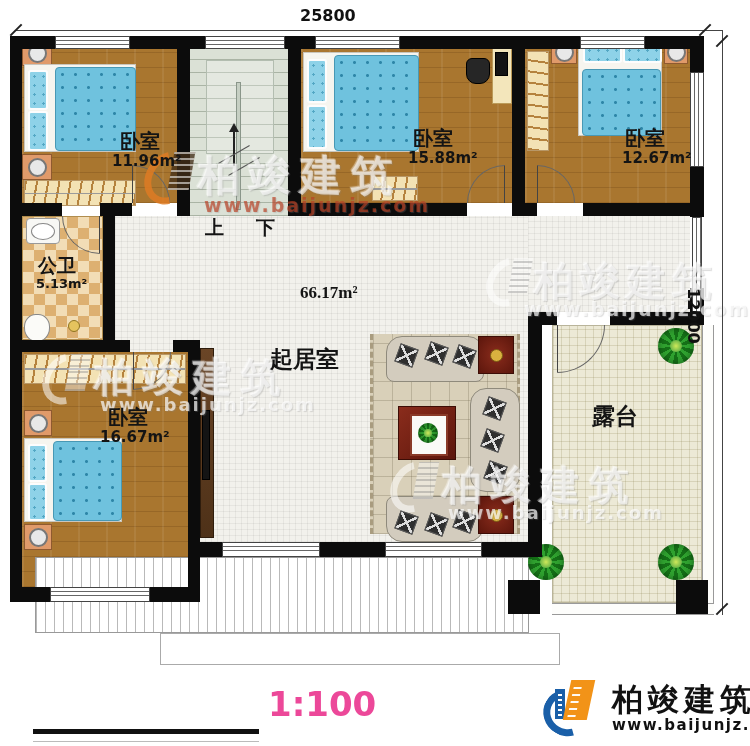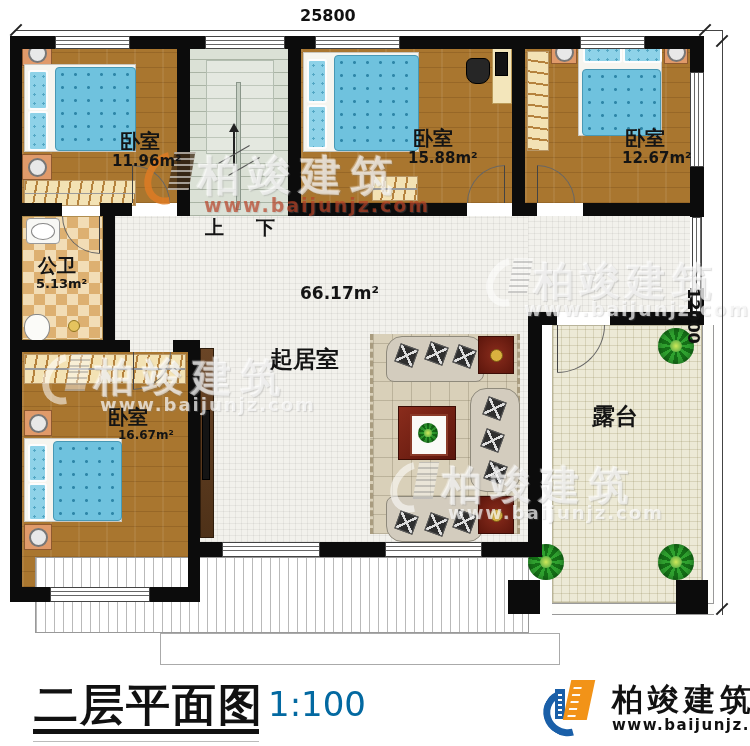--- a/index.html
+++ b/index.html
@@ -92,21 +92,21 @@
   .wm-bldg{position:absolute;right:0;top:2px;width:45%;height:68%;background:rgba(255,255,255,.45);transform:skewX(-10deg);
     background-image:repeating-linear-gradient(0deg,rgba(120,120,120,.35) 0 2px,transparent 2px 6px);}
   .wm-cres.orange{border-color:rgba(222,124,36,.85);border-top-color:transparent;border-right-color:transparent;}
   .wm-bldg.orange{background:rgba(66,46,24,.78);background-image:repeating-linear-gradient(0deg,rgba(255,255,255,.55) 0 2px,transparent 2px 6px);}
   
   .dim-line{position:absolute;z-index:8;background:#444;}
   .tick{position:absolute;z-index:8;width:16px;height:0;border-top:2px solid #222;transform:rotate(-45deg);}
   .dim-label{position:absolute;z-index:8;color:#111;font-weight:bold;font-size:16px;white-space:nowrap;}
   
   .tb-title{position:absolute;z-index:9;color:#111;font-weight:bold;font-size:44px;letter-spacing:2px;}
-  .tb-scale{position:absolute;z-index:9;color:#0369a1;font-weight:400;font-size:34px;}
+  .tb-scale{position:absolute;z-index:9;color:#ec4899;font-weight:700;font-size:34px;}
   .tb-line{position:absolute;z-index:9;color:#111;font-weight:bold;font-size:17px;white-space:nowrap;}
   .tb-rule{position:absolute;z-index:9;background:#111;}
   .tb-rule2{position:absolute;z-index:9;background:#bbb;}
   .bj-logo{position:absolute;z-index:9;}
   .bj-swoosh{position:absolute;left:0;top:10px;width:48px;height:46px;border:7px solid #1a5fa8;border-radius:50%;
     border-top-color:transparent;border-right-color:transparent;transform:rotate(30deg);box-sizing:border-box;}
   .bj-bldg{position:absolute;left:24px;top:0;width:24px;height:40px;background:#f29318;transform:skewX(-12deg);
     background-image:repeating-linear-gradient(0deg,rgba(255,255,255,.95) 0 2px,transparent 2px 7px);background-size:8px 100%;background-position:4px 4px;background-repeat:no-repeat;}
   .bj-tower{position:absolute;left:12px;top:9px;width:10px;height:30px;background:#1a5fa8;
     background-image:repeating-linear-gradient(0deg,#fff 0 2px,transparent 2px 5px);background-size:4px 80%;background-position:3px 3px;background-repeat:no-repeat;}
@@ -308,37 +308,36 @@
 
   <div class="rlabel" style="left:120px;top:130px;font-size:20px;">卧室</div>
   <div class="rlabel" style="left:112px;top:153px;font-size:15px;">11.96m²</div>
   <div class="rlabel" style="left:413px;top:127px;font-size:20px;">卧室</div>
   <div class="rlabel" style="left:408px;top:150px;font-size:15px;">15.88m²</div>
   <div class="rlabel" style="left:625px;top:127px;font-size:20px;">卧室</div>
   <div class="rlabel" style="left:622px;top:150px;font-size:15px;">12.67m²</div>
   <div class="rlabel" style="left:38px;top:255px;font-size:19px;">公卫</div>
   <div class="rlabel" style="left:36px;top:277px;font-size:13px;">5.13m²</div>
   <div class="rlabel" style="left:108px;top:406px;font-size:20px;">卧室</div>
-  <div class="rlabel" style="left:100px;top:429px;font-size:12px;margin-left:18px;">16.67m²</div>
-  <div class="rlabel" style="left:300px;top:284px;font-size:17px;">66.17m²</div>
+  <div class="rlabel" style="left:100px;top:429px;font-size:15px;">16.67m²</div>
+  <div class="rlabel" style="left:300px;top:284px;font-size:17px;font-family:Liberation Serif, serif;">66.17m²</div>
   <div class="rlabel" style="left:270px;top:347px;font-size:23px;">起居室</div>
   <div class="rlabel" style="left:592px;top:404px;font-size:23px;">露台</div>
   <div class="rlabel" style="left:205px;top:217px;font-size:19px;">上</div>
   <div class="rlabel" style="left:256px;top:217px;font-size:19px;">下</div>
 
   <div class="dim-line" style="left:15px;top:30px;width:707px;height:1px;"></div>
   <div class="dim-line" style="left:722px;top:30px;width:1px;height:585px;"></div>
   <div class="tick" style="left:8px;top:29px;"></div>
   <div class="tick" style="left:697px;top:29px;"></div>
   <div class="tick" style="left:714px;top:40px;"></div>
   <div class="tick" style="left:714px;top:608px;"></div>
   <div class="dim-label" style="left:300px;top:6px;">25800</div>
   <div class="dim-label" style="left:703px;top:288px;transform:rotate(90deg);transform-origin:left top;">12000</div>
 
-  <div class="tb-title" style="left:34px;top:676px;">二层平面图</div>
   <div class="tb-rule" style="left:33px;top:729px;width:226px;height:5px;"></div>
   <div class="tb-rule2" style="left:33px;top:741px;width:226px;height:1px;"></div>
   <div class="tb-scale" style="left:268px;top:684px;">1:100</div>
   <div class="bj-logo" style="left:543px;top:680px;width:64px;height:58px;">
     <div class="bj-swoosh"></div>
       <div class="bj-tower"></div>
       <div class="bj-bldg"></div>
   </div>
   <div class="tb-brand" style="left:612px;top:679px;">柏竣建筑</div>
   <div class="tb-url" style="left:612px;top:716px;">www.baijunjz.com</div>

